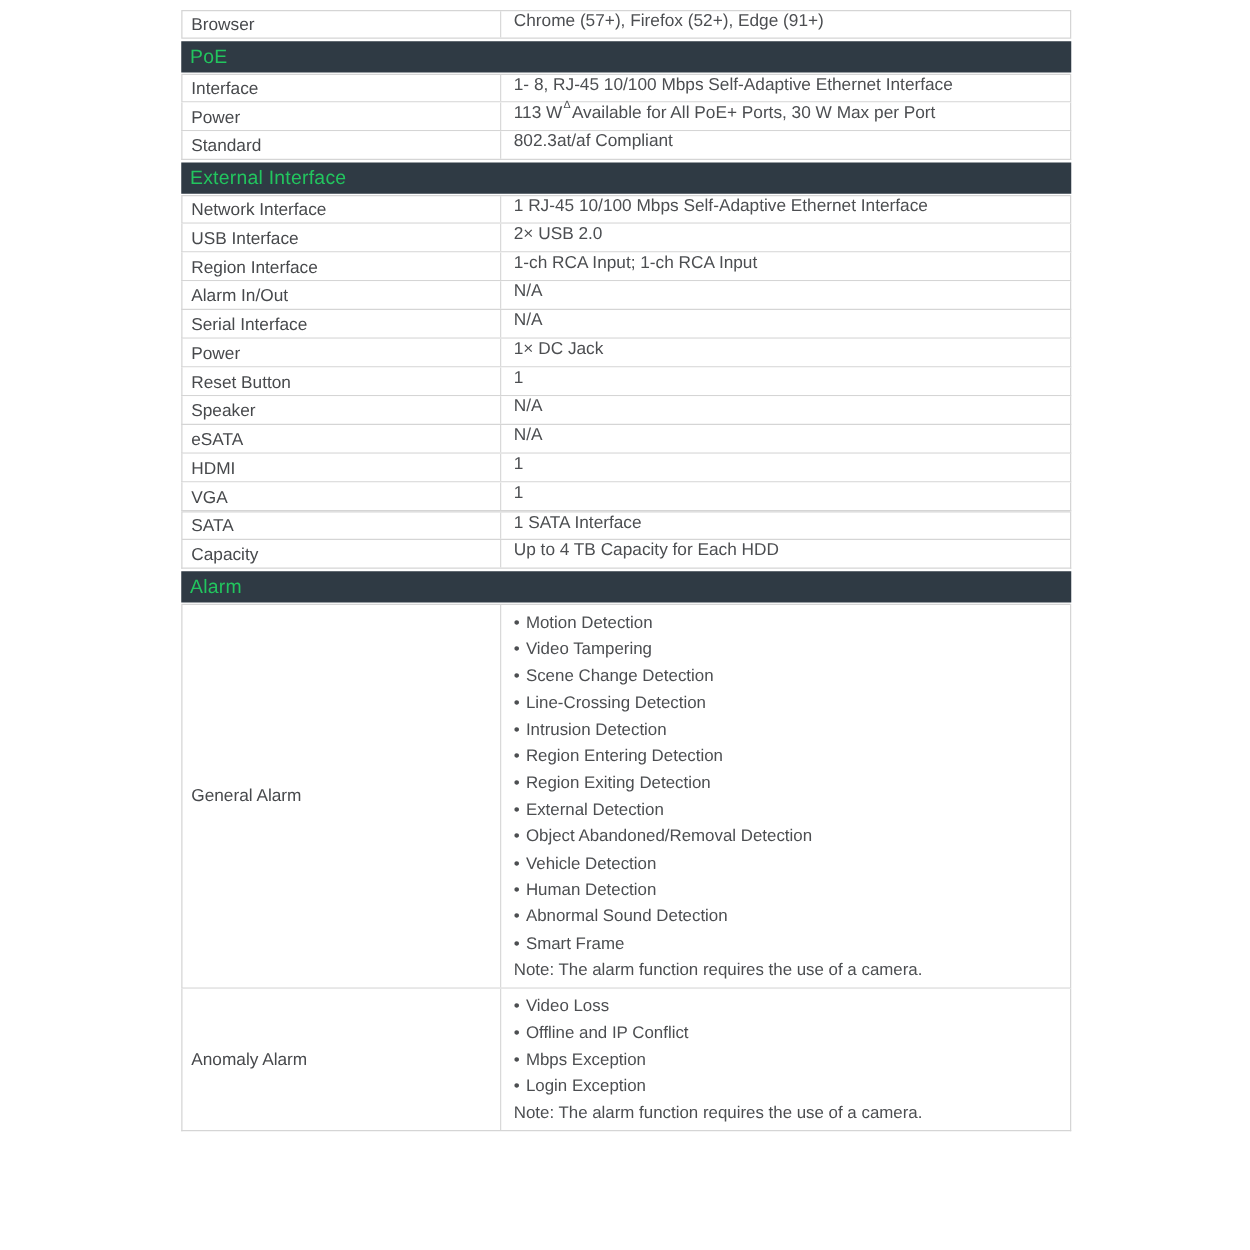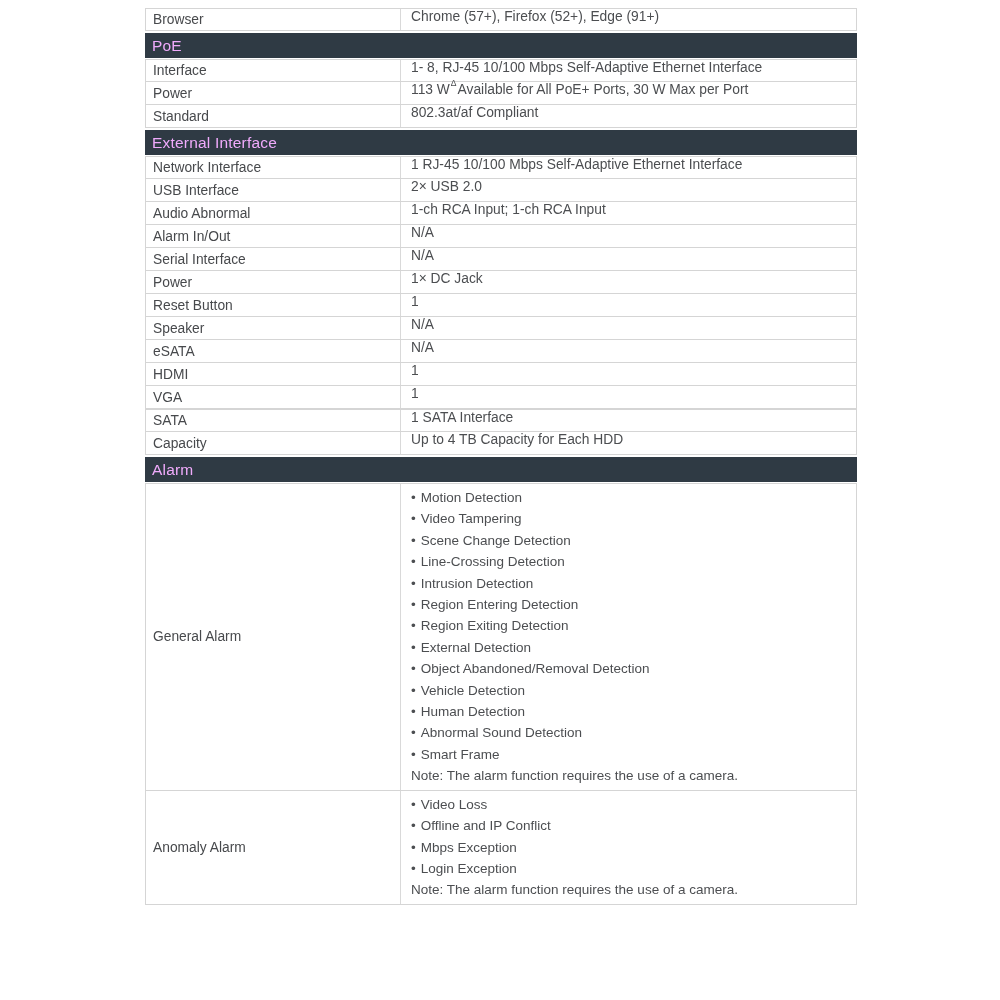--- a/index.html
+++ b/index.html
@@ -12,21 +12,21 @@
     -webkit-font-smoothing: antialiased;
   }
   .spec-table {
     position: absolute;
     left: 145px;
     top: 8px;
     width: 712px;
   }
   .section-header {
     background: #2f3a44;
-    color: #f0abfc;
+    color: #22c55e;
     font-size: 15.5px;
     height: 25px;
     line-height: 25px;
     padding-left: 7px;
     margin: 1.5px 0;
     letter-spacing: 0.2px;
   }
   .spec-row {
     display: flex;
     box-sizing: border-box;
@@ -129,21 +129,21 @@
     <div class="spec-row single">
       <div class="label-cell">
         <span>USB Interface</span>
       </div>
       <div class="value-cell">
         <span>2× USB 2.0</span>
       </div>
     </div>
     <div class="spec-row single">
       <div class="label-cell">
-        <span>Audio Abnormal</span>
+        <span>Region Interface</span>
       </div>
       <div class="value-cell">
         <span>1-ch RCA Input; 1-ch RCA Input</span>
       </div>
     </div>
     <div class="spec-row single">
       <div class="label-cell">
         <span>Alarm In/Out</span>
       </div>
       <div class="value-cell">

